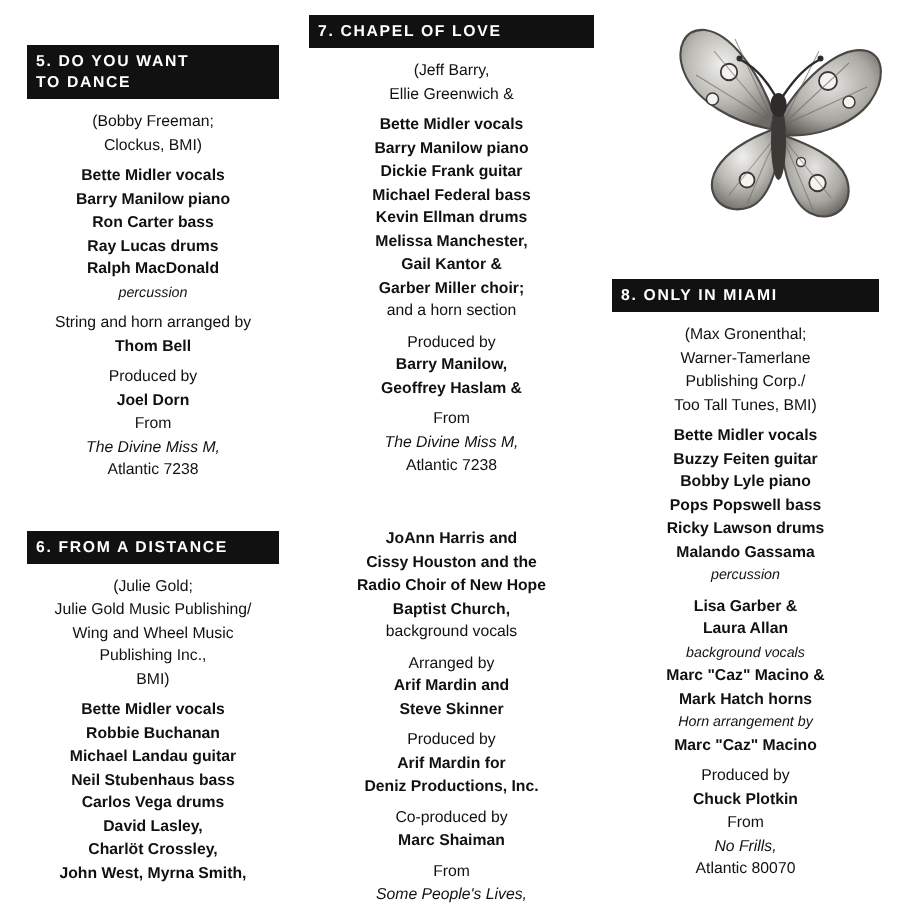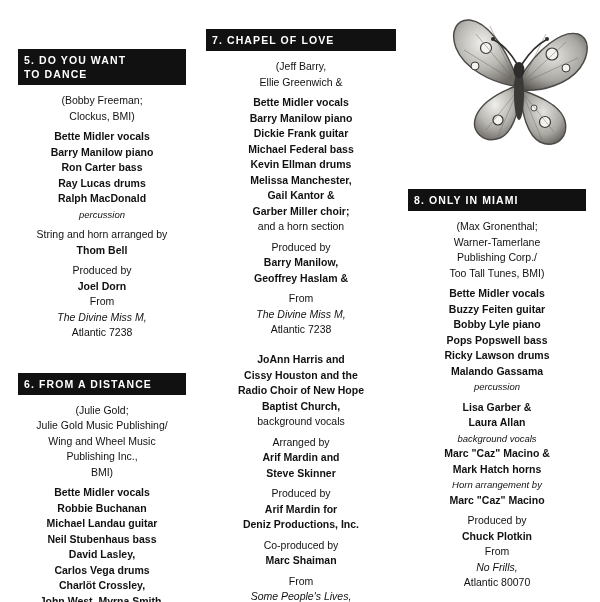--- a/index.html
+++ b/index.html
@@ -18,25 +18,24 @@
   .page {
     position: relative;
     width: 600px;
     height: 602px;
   }
 
   
   .col {
     position: absolute;
     text-align: center;
-    margin-top: 19px;
   }
   .col-left  { left: 18px;  top: 30px;  width: 168px; }
   .col-mid   { left: 206px; top: 10px;  width: 190px; }
-  .col-right { left: 408px; top: 170px; width: 178px; }
+  .col-right { left: 408px; top: 186px; width: 178px; }
 
   
   .track-head {
     background: #111111;
     color: #ffffff;
     font-weight: bold;
     font-size: 10.5px;
     letter-spacing: 1.1px;
     padding: 4px 6px 4px 6px;
     line-height: 14px;
@@ -122,22 +121,22 @@
         <span class="line">(Julie Gold;</span>
         <span class="line">Julie Gold Music Publishing/</span>
         <span class="line">Wing and Wheel Music</span>
         <span class="line">Publishing Inc.,</span>
         <span class="line">BMI)</span>
         <div class="gap-sm"></div>
         <span class="line b">Bette Midler vocals</span>
         <span class="line b">Robbie Buchanan</span>
         <span class="line b">Michael Landau guitar</span>
         <span class="line b">Neil Stubenhaus bass</span>
+        <span class="line b">Carlos Vega drums</span>
         <span class="line b">David Lasley,</span>
-        <span class="line b">Carlos Vega drums</span>
         <span class="line b">Charlöt Crossley,</span>
         <span class="line b">John West, Myrna Smith,</span>
 
       </div>
     </div>
 
   </div>
 
   <div class="col col-mid">
     <div>

